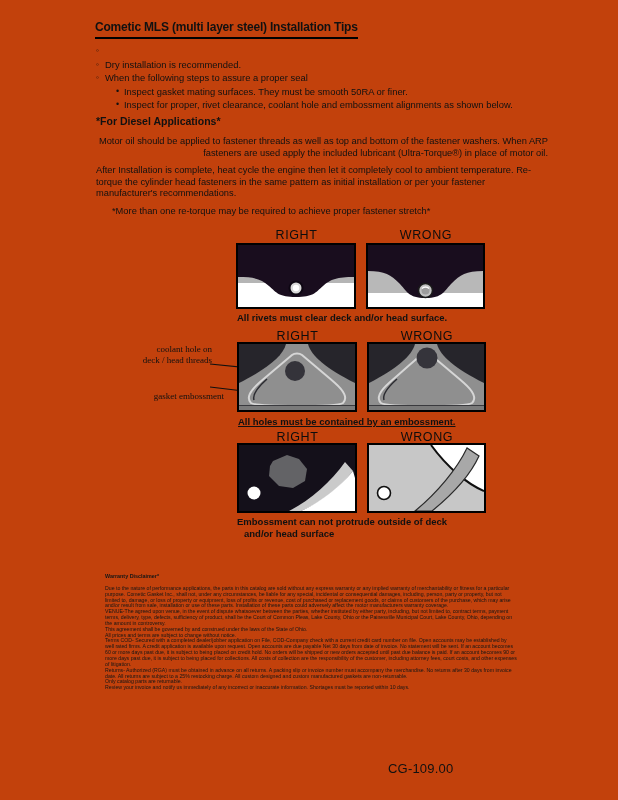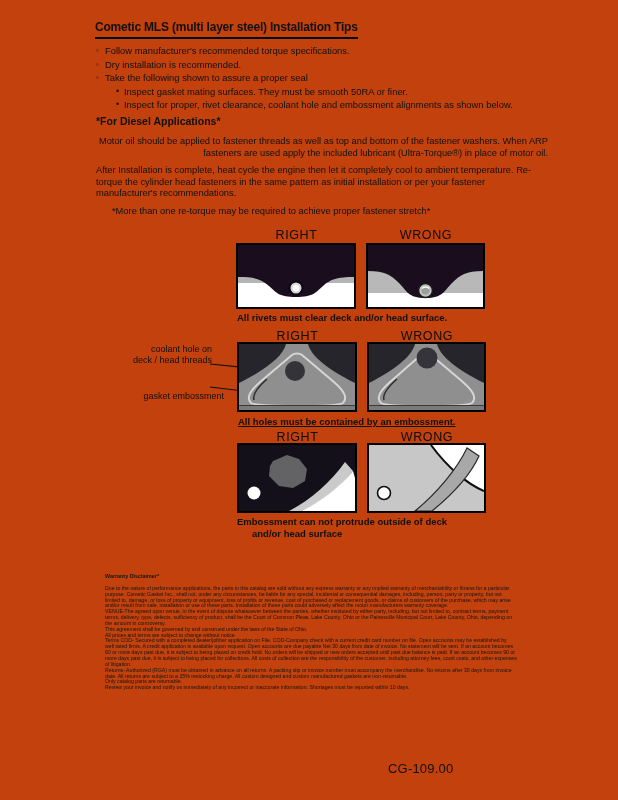--- a/index.html
+++ b/index.html
@@ -19,49 +19,48 @@
   .brow.sub .glyph{width:8px;flex:0 0 8px;font-size:9px;}
   .h-diesel{left:96px;top:115px;font-size:10.5px;font-weight:bold;}
   .body-p{left:96px;width:452px;font-size:9.3px;line-height:11.6px;}
   .p1{top:136px;text-align:right;}
   .p2{top:165px;}
   .note{top:206px;width:470px;margin-left:16px;}
   .dg-header{font-size:12.5px;letter-spacing:0.6px;text-align:center;width:121px;color:#0d0d0d;}
   .dbox{border:2.5px solid #000;background:#fff;line-height:0;}
   .dbox svg{display:block;}
   .caption{font-size:9.5px;font-weight:bold;line-height:11px;white-space:nowrap;}
-  .dg-label{font-size:9px;line-height:10.5px;width:122px;text-align:right;white-space:nowrap;}
+  .dg-label{font-size:9px;line-height:10.5px;width:122px;text-align:right;white-space:nowrap;font-family:Liberation Serif, serif;}
   .disclaimer{left:105px;top:574px;width:412px;font-size:5.2px;line-height:5.85px;color:#161616;}
   .disclaimer .dh{font-weight:bold;font-size:5.4px;margin:0 0 6px 0;}
   .disclaimer p{margin:0;}
   .mb6{margin-bottom:6px;}
   .mb5{margin-bottom:5px;}
   .mb9{margin-bottom:9px;}
   .mb0{margin-bottom:0;}
   .footer-code{left:388px;top:761px;font-size:13px;letter-spacing:0.2px;}
 </style>
 </head>
 <body>
 
 <div class="page">
 
   <div class="abs title">Cometic MLS (multi layer steel) Installation Tips</div>
 
   <div class="abs bullets">
     <div class="brow">
       <span class="glyph">◦</span>
-      <span>Follow manufacturer's recommended torque specifications.</span>
     </div>
     <div class="brow">
       <span class="glyph">◦</span>
       <span>Dry installation is recommended.</span>
     </div>
     <div class="brow">
       <span class="glyph">◦</span>
-      <span>Take the following shown to assure a proper seal</span>
+      <span>When the following steps to assure a proper seal</span>
     </div>
     <div class="brow sub">
       <span class="glyph">•</span>
       <span>Inspect gasket mating surfaces.  They must be smooth 50RA or finer.</span>
     </div>
     <div class="brow sub">
       <span class="glyph">•</span>
       <span>Inspect for proper, rivet clearance, coolant hole and embossment alignments as shown below.</span>
     </div>
   </div>
@@ -151,21 +150,21 @@
   <div class="abs dbox" style="left:367px;top:443px;">
     <svg width="115" height="66" viewBox="0 0 115 66">
       <rect width="115" height="66" fill="#ffffff"></rect>
       <path d="M0 0 H62 C78 22 98 39 115 46 V66 H0 Z" fill="#c7c7c7"></path>
       <path d="M62 0 C78 22 98 39 115 46" stroke="#101010" stroke-width="2" fill="none"></path>
       <path d="M46 66 C68 48 88 24 98 3 L110 11 C100 33 79 53 63 66 Z" fill="#a8a8a8" stroke="#2a2a2a" stroke-width="1.2"></path>
       <circle cx="15" cy="48" r="6.5" fill="#ffffff" stroke="#101010" stroke-width="1.6"></circle>
     </svg>
   </div>
   <div class="abs caption" style="left:237px;top:516px;">Embossment can not protrude outside of deck</div>
-  <div class="abs caption" style="left:252px;top:528px;">and/or head surface</div>
+  <div class="abs caption" style="left:244px;top:528px;">and/or head surface</div>
 
   <div class="abs disclaimer">
     <p class="dh">Warranty Disclaimer*</p>
     <p class="mb6">Due to the nature of performance applications, the parts in this catalog are sold without any express warranty or any implied warranty of merchantability or fitness for a particular purpose.  Cometic Gasket Inc., shall not, under any circumstances, be liable for any special, incidental or consequential damages, including, person, party or property, but not limited to, damage, or loss of property or equipment, loss of profits or revenue, cost of purchased or replacement goods, or claims of customers of the purchase, which may arise and/or result from sale, installation or use of these parts.  Installation of these parts could adversely affect the motor manufacturers warranty coverage.</p>
     <p class="mb0">VENUE-The agreed upon venue, in the event of dispute whatsoever between the parties, whether instituted by either party, including, but not limited to, contract terms, payment terms, delivery, type, defects, sufficiency of product, shall be the Court of Common Pleas, Lake County, Ohio or the Painesville Municipal Court, Lake County, Ohio, depending on the amount in controversy.</p>
     <p class="mb5">This agreement shall be governed by and construed under the laws of the State of Ohio.</p>
     <p class="mb9">All prices and terms are subject to change without notice.</p>
     <p class="mb6">Terms COD- Secured with a completed dealer/jobber application on File, COD-Company check with a current credit card number on file.  Open accounts may be established by well rated firms.  A credit application is available upon request.  Open accounts are due payable Net 30 days from date of invoice.  No statement will be sent.  If an account becomes 60 or more days past due, it is subject to being placed on credit hold.  No orders will be shipped or new orders accepted until past due balance is paid.  If an account becomes 90 or more days past due, it is subject to being placed for collections.  All costs of collection are the responsibility of the customer, including attorney fees, court costs, and other expenses of litigation.</p>
     <p class="mb9">Returns- Authorized (RGA) must be obtained in advance on all returns.  A packing slip or invoice number must accompany the merchandise.  No returns after 30 days from invoice date.  All returns are subject to a 25% restocking charge.  All custom designed and custom manufactured gaskets are non-returnable.</p>
     <p class="mb0">Only catalog parts are returnable.</p>

